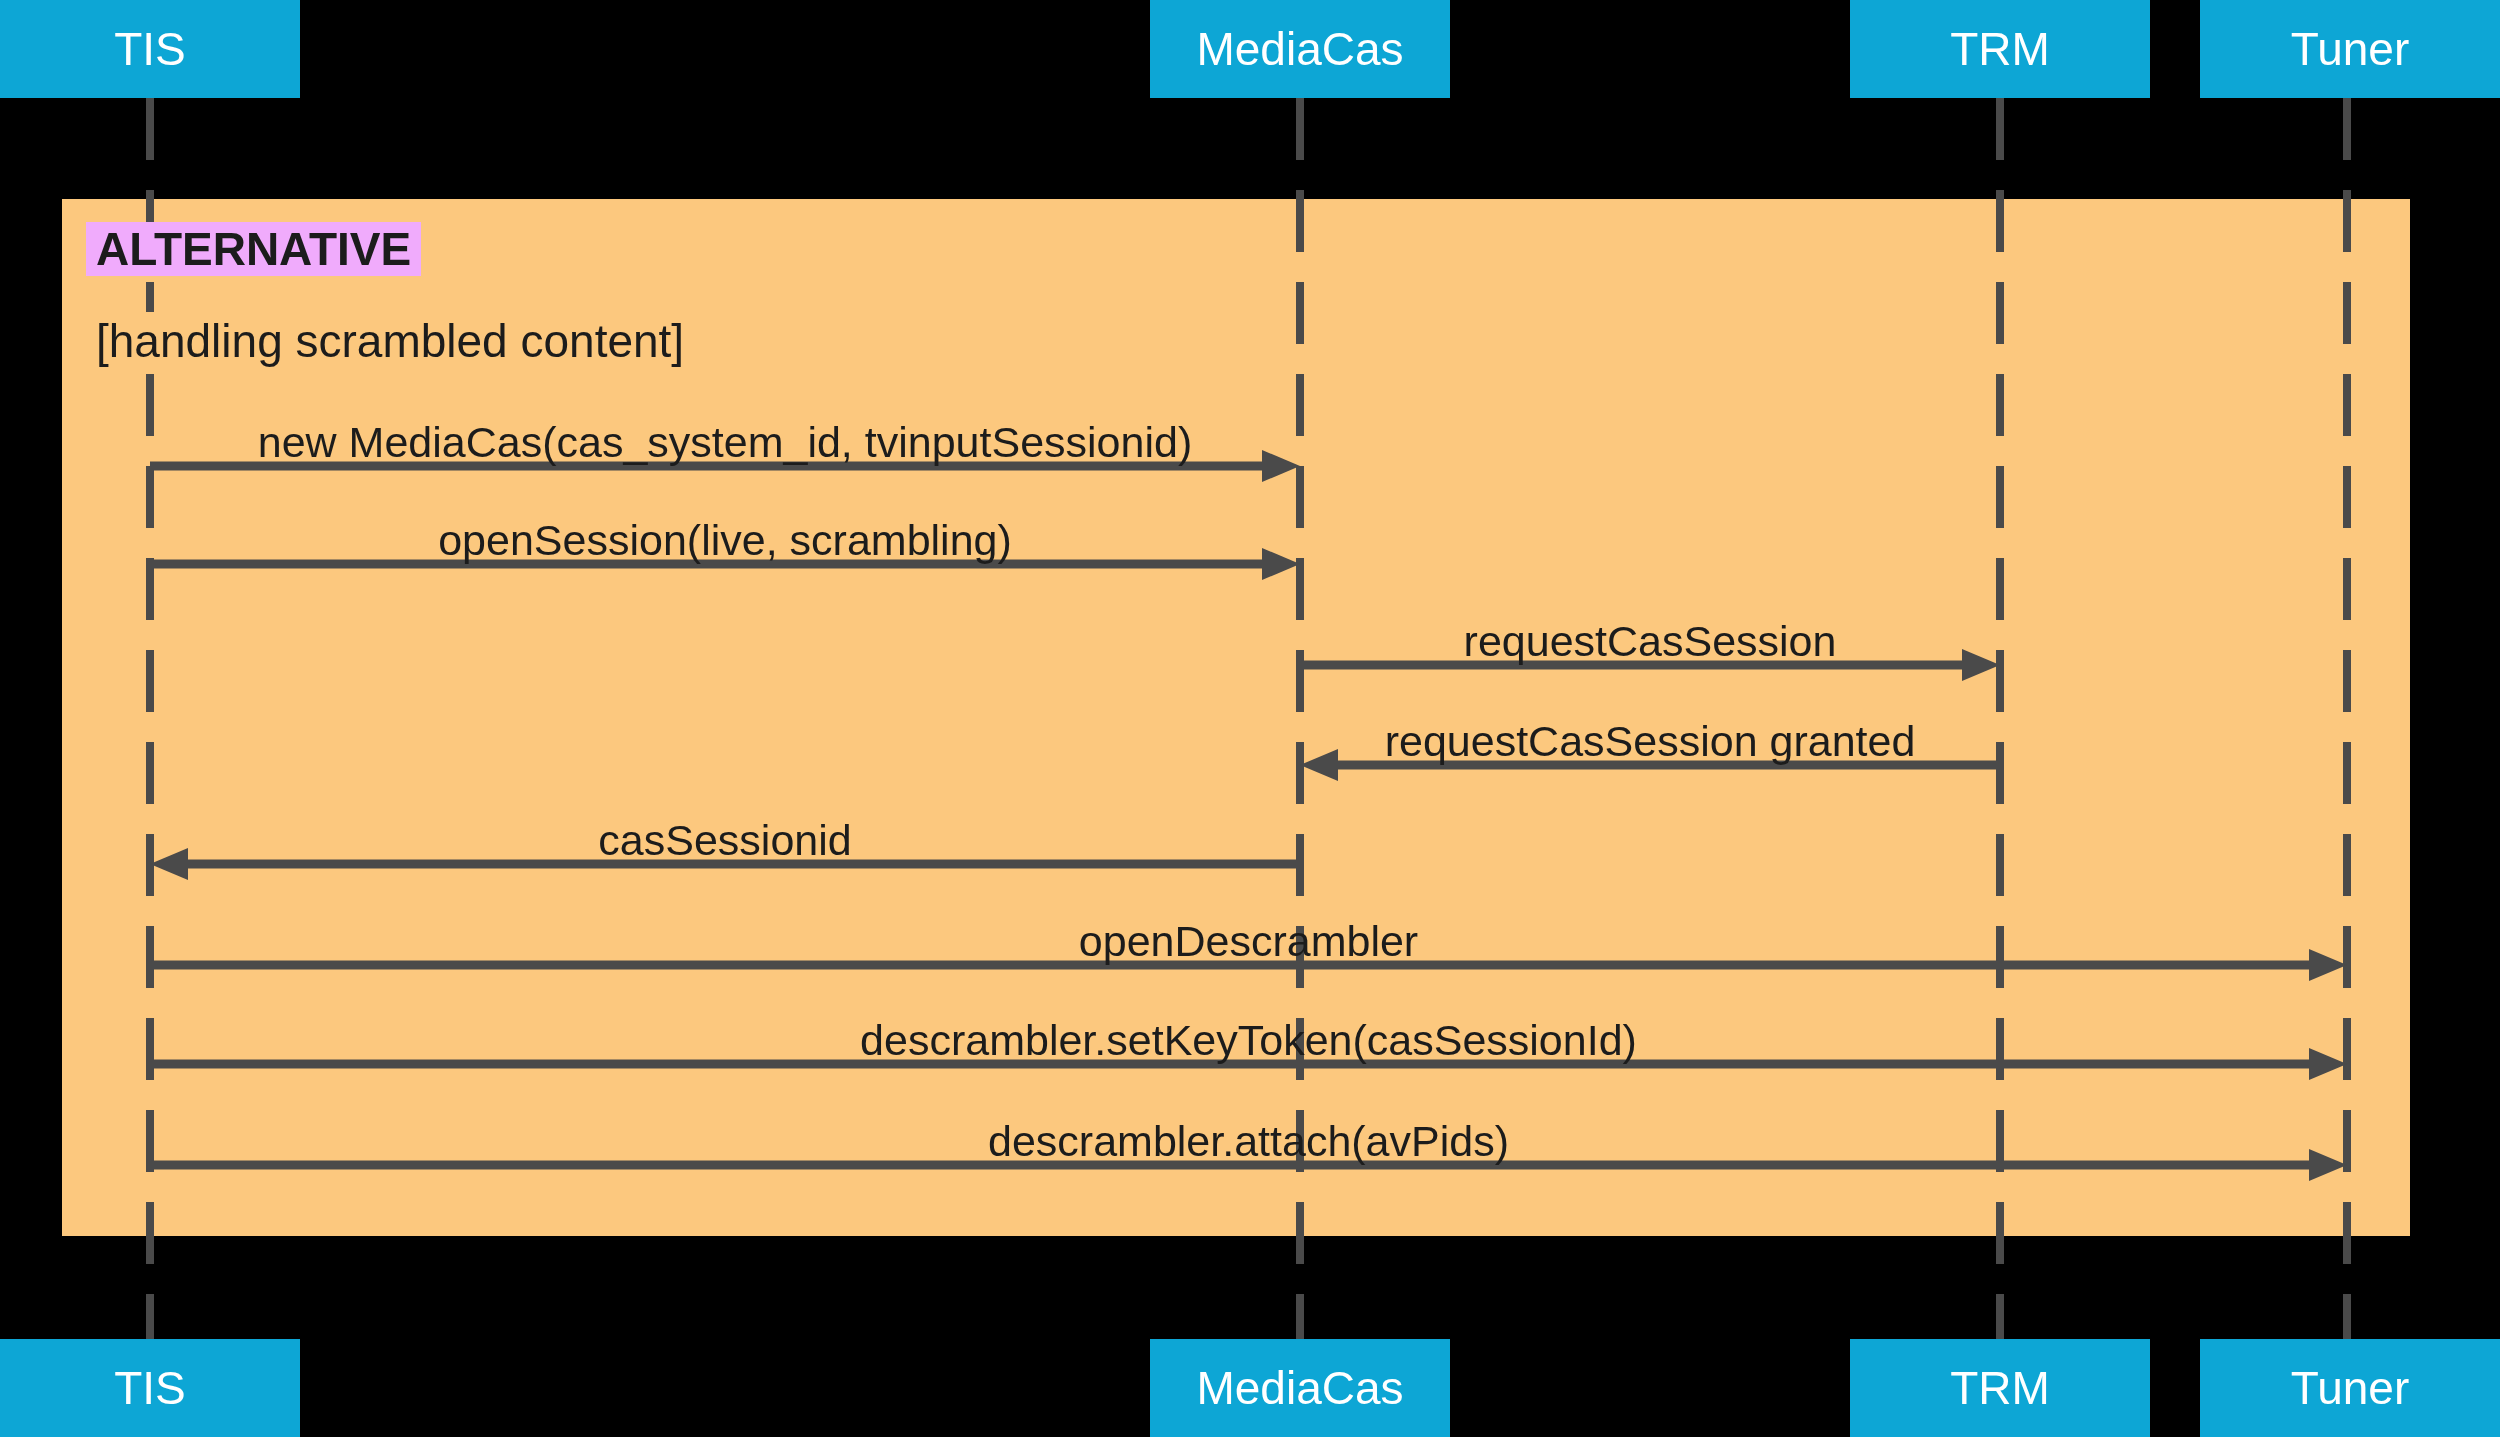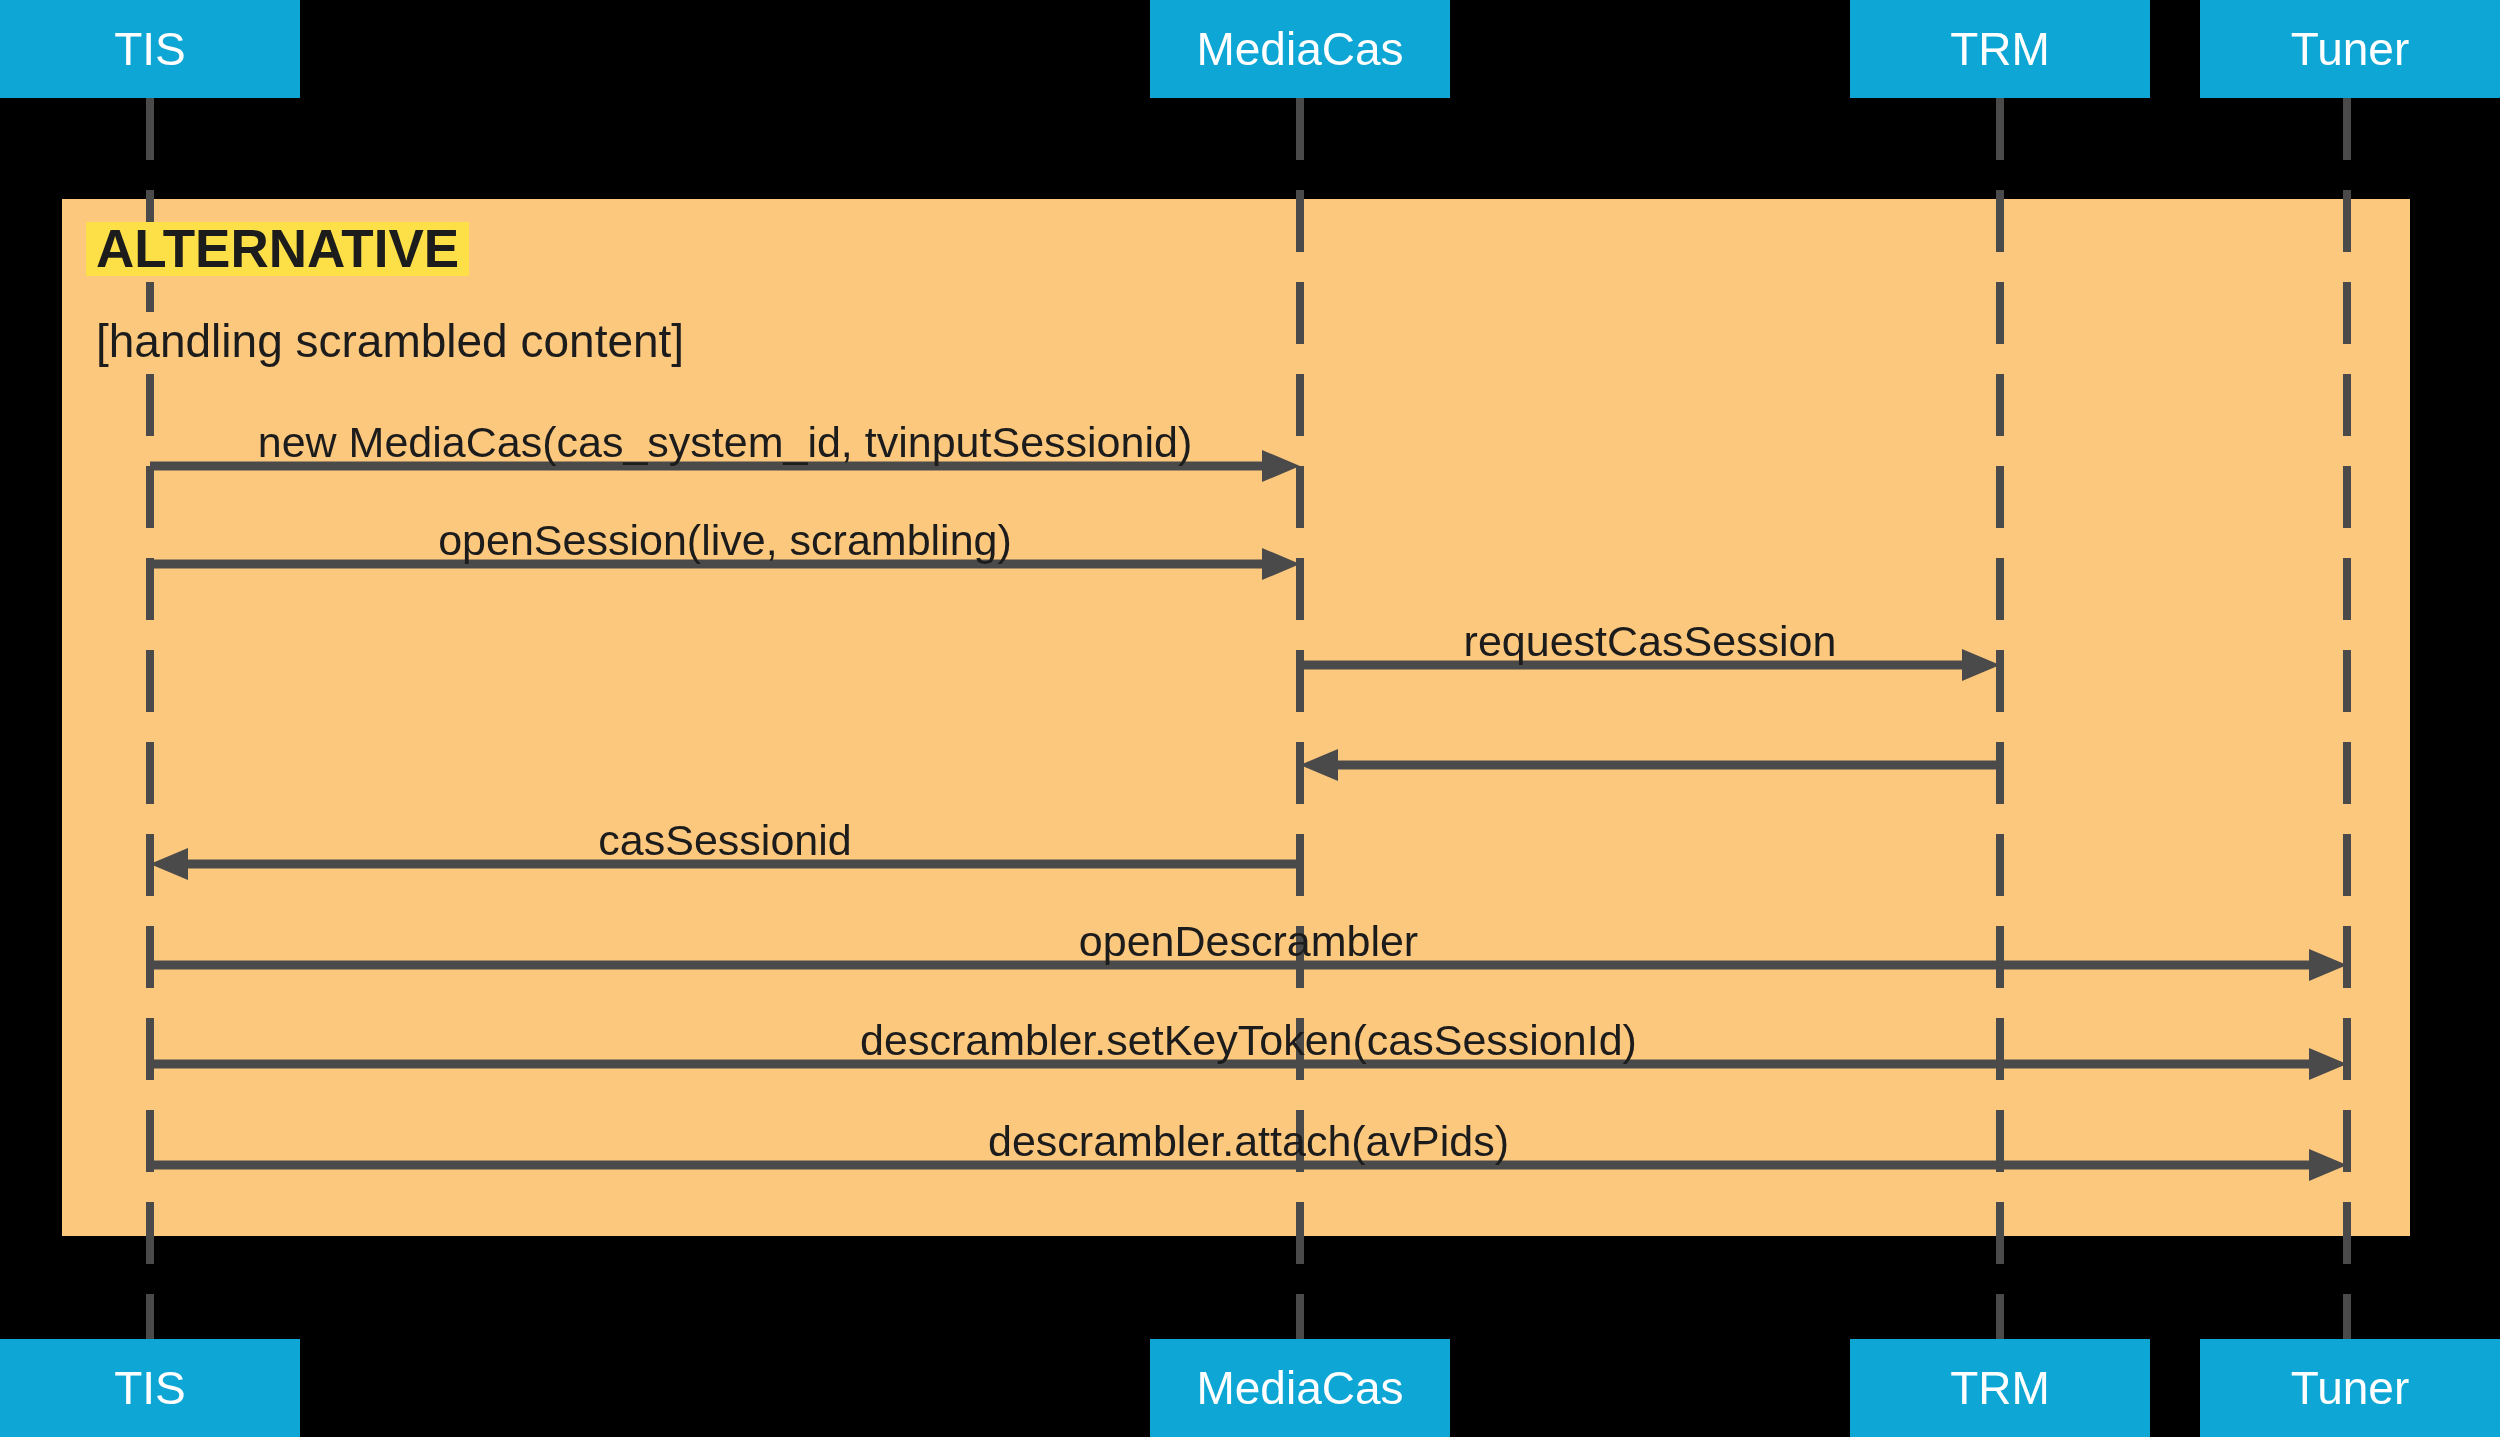--- a/index.html
+++ b/index.html
@@ -46,21 +46,21 @@
     z-index: 3;
     margin-top: 20px;
   }
 </style>
 </head>
 <body>
 
 <div class="diagram">
 
   <div class="fragment" style="left: 62px; top: 199px; width: 2348px; height: 1037px; background: rgb(252, 200, 126);"></div>
-  <div class="fragment-label" style="left: 86px; top: 222px; font-size: 53px; line-height: 54px; color: rgb(28, 28, 28); background: #fde047; padding: 0px 10px;">ALTERNATIVE</div>
+  <div class="fragment-label" style="left: 86px; top: 222px; font-size: 46px; line-height: 54px; color: rgb(28, 28, 28); background: #f0abfc; padding: 0px 10px;">ALTERNATIVE</div>
   <div class="fragment-condition" style="left: 86px; top: 312px; font-size: 46px; line-height: 58px; color: rgb(28, 28, 28); background: rgb(252, 200, 126); padding: 0px 10px;">[handling scrambled content]</div>
 
   <svg class="layer-svg" width="2500" height="1437" viewBox="0 0 2500 1437">
       <line x1="150" x2="150" y1="98" y2="1339" stroke="#4a4a4a" stroke-width="8" stroke-dasharray="62 30"></line>
       <line x1="1300" x2="1300" y1="98" y2="1339" stroke="#4a4a4a" stroke-width="8" stroke-dasharray="62 30"></line>
       <line x1="2000" x2="2000" y1="98" y2="1339" stroke="#4a4a4a" stroke-width="8" stroke-dasharray="62 30"></line>
       <line x1="2347" x2="2347" y1="98" y2="1339" stroke="#4a4a4a" stroke-width="8" stroke-dasharray="62 30"></line>
       <line x1="150" x2="1270" y1="466" y2="466" stroke="#4a4a4a" stroke-width="9"></line>
       <polygon points="1300,466 1262,450 1262,482" fill="#4a4a4a"></polygon>
       <line x1="150" x2="1270" y1="564" y2="564" stroke="#4a4a4a" stroke-width="9"></line>
@@ -75,20 +75,21 @@
       <polygon points="2347,965 2309,949 2309,981" fill="#4a4a4a"></polygon>
       <line x1="150" x2="2317" y1="1064" y2="1064" stroke="#4a4a4a" stroke-width="9"></line>
       <polygon points="2347,1064 2309,1048 2309,1080" fill="#4a4a4a"></polygon>
       <line x1="150" x2="2317" y1="1165" y2="1165" stroke="#4a4a4a" stroke-width="9"></line>
       <polygon points="2347,1165 2309,1149 2309,1181" fill="#4a4a4a"></polygon>
     </svg>
 
 <div class="msg-label" style="left: 150px; width: 1150px; top: 396px; height: 52px; line-height: 52px; font-size: 43px; color: rgb(28, 28, 28);">new MediaCas(cas_system_id, tvinputSessionid)</div>
     <div class="msg-label" style="left: 150px; width: 1150px; top: 494px; height: 52px; line-height: 52px; font-size: 43px; color: rgb(28, 28, 28);">openSession(live, scrambling)</div>
     <div class="msg-label" style="left: 1300px; width: 700px; top: 595px; height: 52px; line-height: 52px; font-size: 43px; color: rgb(28, 28, 28);">requestCasSession</div>
+    <div class="msg-label" style="left: 1300px; width: 700px; top: 695px; height: 52px; line-height: 52px; font-size: 43px; color: rgb(28, 28, 28);">requestCasSession granted</div>
     <div class="msg-label" style="left: 150px; width: 1150px; top: 794px; height: 52px; line-height: 52px; font-size: 43px; color: rgb(28, 28, 28);">casSessionid</div>
     <div class="msg-label" style="left: 150px; width: 2197px; top: 994px; height: 52px; line-height: 52px; font-size: 43px; color: rgb(28, 28, 28);">descrambler.setKeyToken(casSessionId)</div>
     <div class="msg-label" style="left: 150px; width: 2197px; top: 895px; height: 52px; line-height: 52px; font-size: 43px; color: rgb(28, 28, 28);">openDescrambler</div>
     <div class="msg-label" style="left: 150px; width: 2197px; top: 1095px; height: 52px; line-height: 52px; font-size: 43px; color: rgb(28, 28, 28);">descrambler.attach(avPids)</div>
     <div class="actor-box" style="left: 0px; top: 0px; width: 300px; height: 98px; background: rgb(13, 166, 213);">
       <span style="color: rgb(255, 255, 255); font-size: 46px;">TIS</span>
     </div>
     <div class="actor-box" style="left: 1150px; top: 0px; width: 300px; height: 98px; background: rgb(13, 166, 213);">
       <span style="color: rgb(255, 255, 255); font-size: 46px;">MediaCas</span>
     </div>

